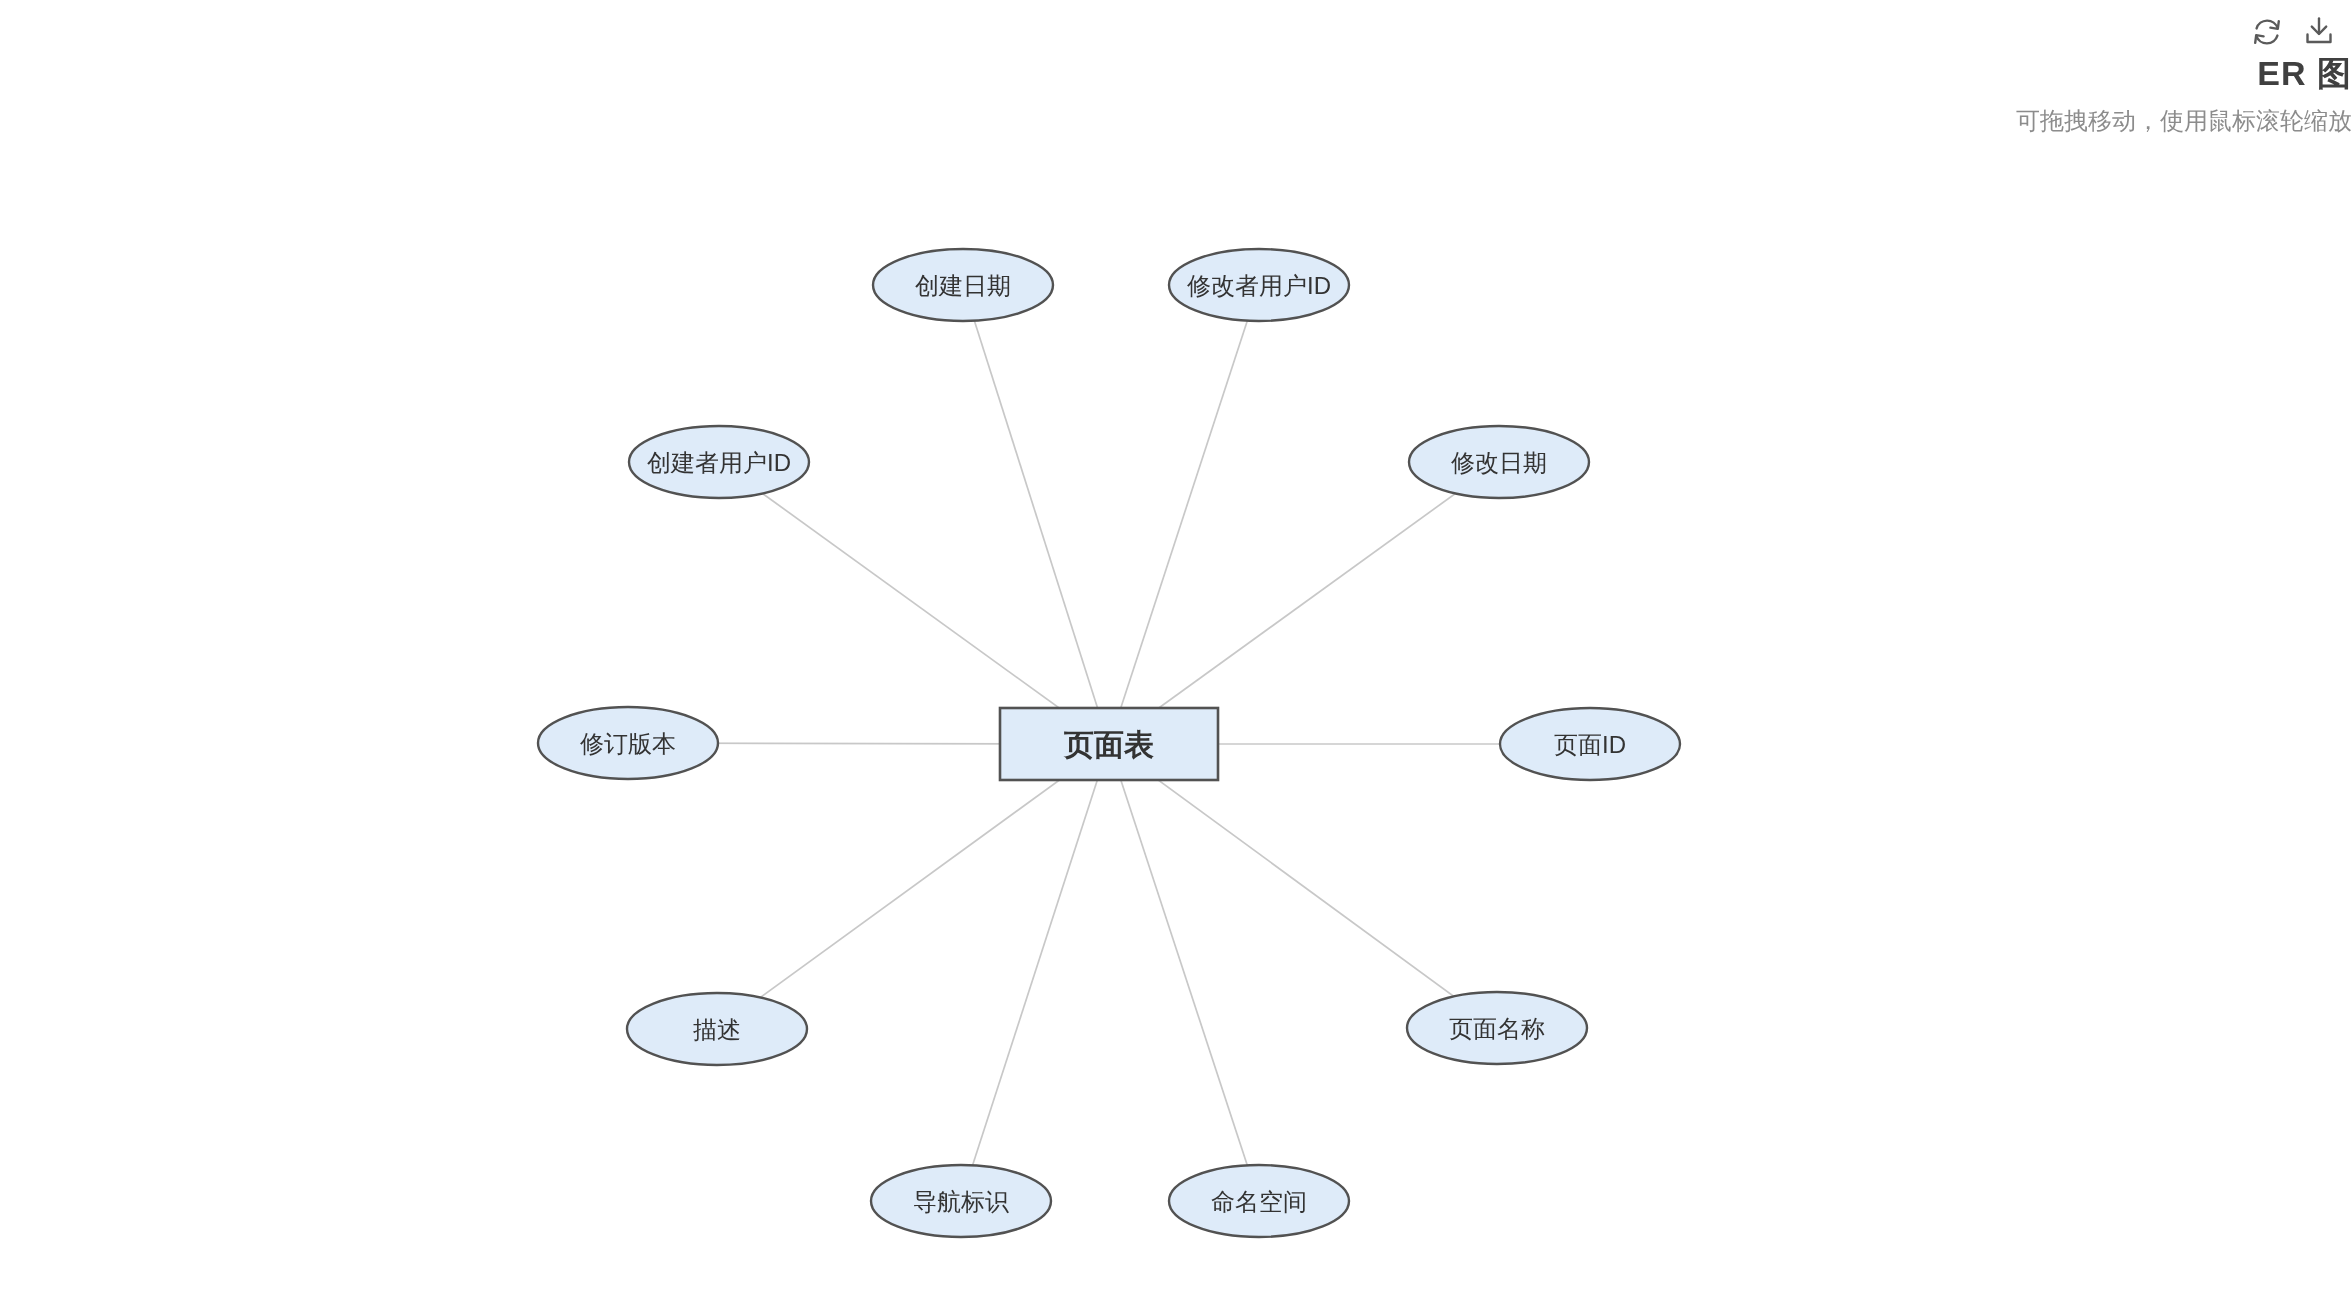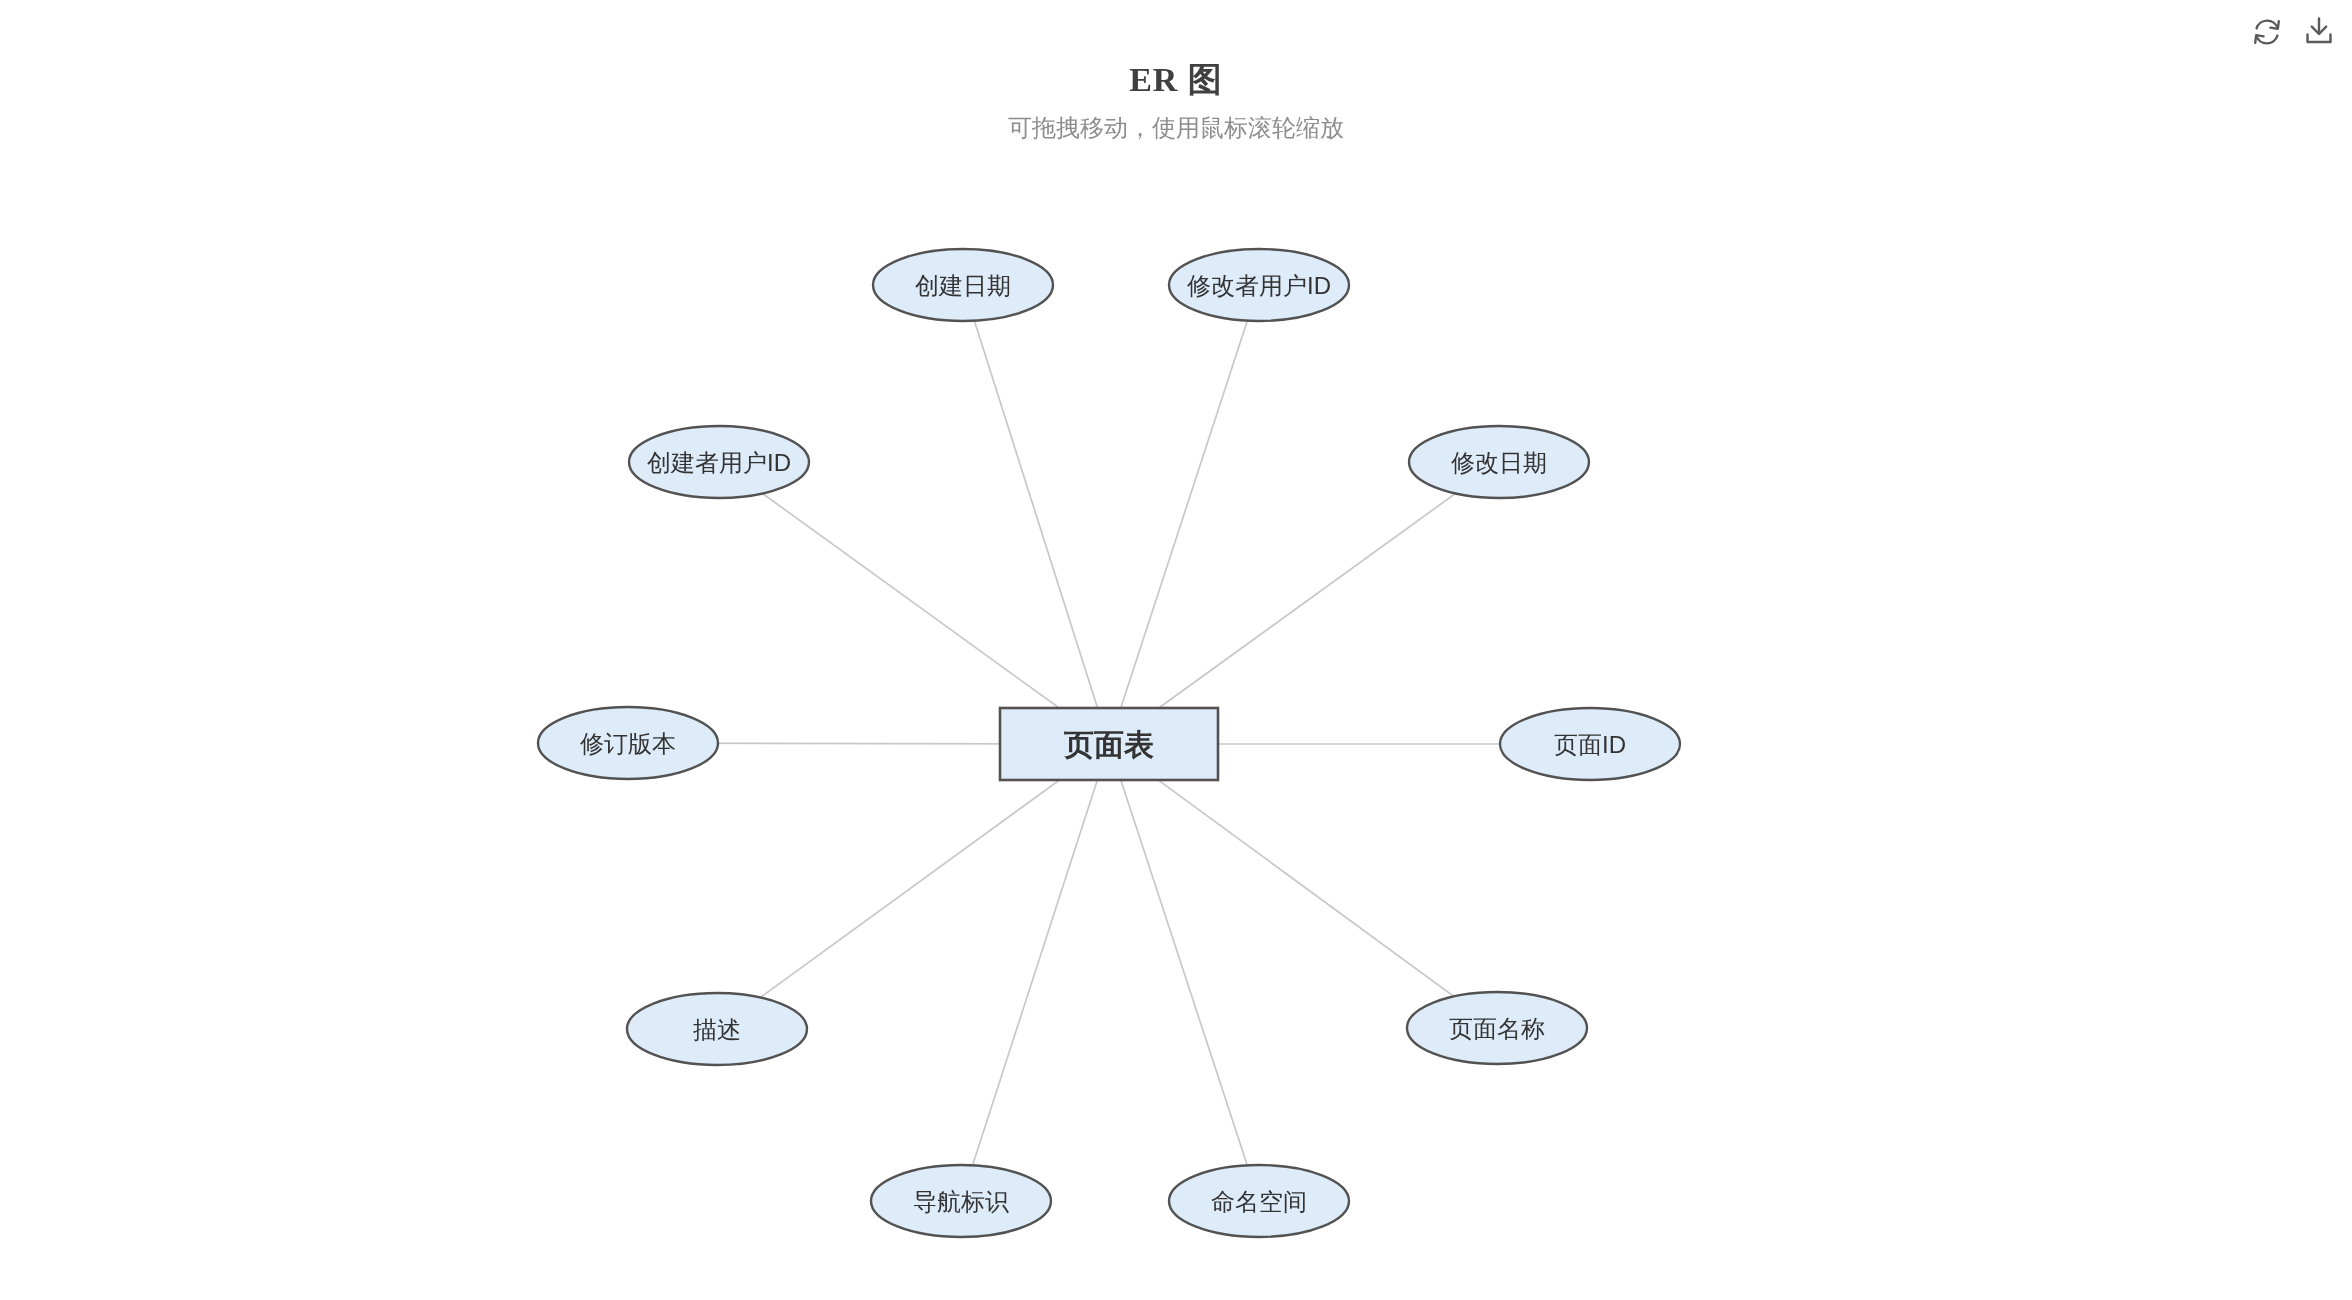--- a/index.html
+++ b/index.html
@@ -13,25 +13,24 @@
     font-family: "Liberation Sans", "DejaVu Sans", sans-serif;
   }
   .diagram-svg {
     position: absolute;
     left: 0; top: 0;
     width: 2352px; height: 1300px;
     cursor: grab;
   }
   .header {
     position: absolute;
-    left: 0; top: 16px;
+    left: 0; top: 9px;
     width: 100%;
-    text-align: center;
+    text-align: right;
     pointer-events: none;
-    font-family: Liberation Serif, serif;
   }
   .page-title {
     margin: 46px 0 0 0;
     font-size: 34px;
     line-height: 36px;
     font-weight: bold;
     color: #404040;
     letter-spacing: 1px;
   }
   .page-subtitle {

